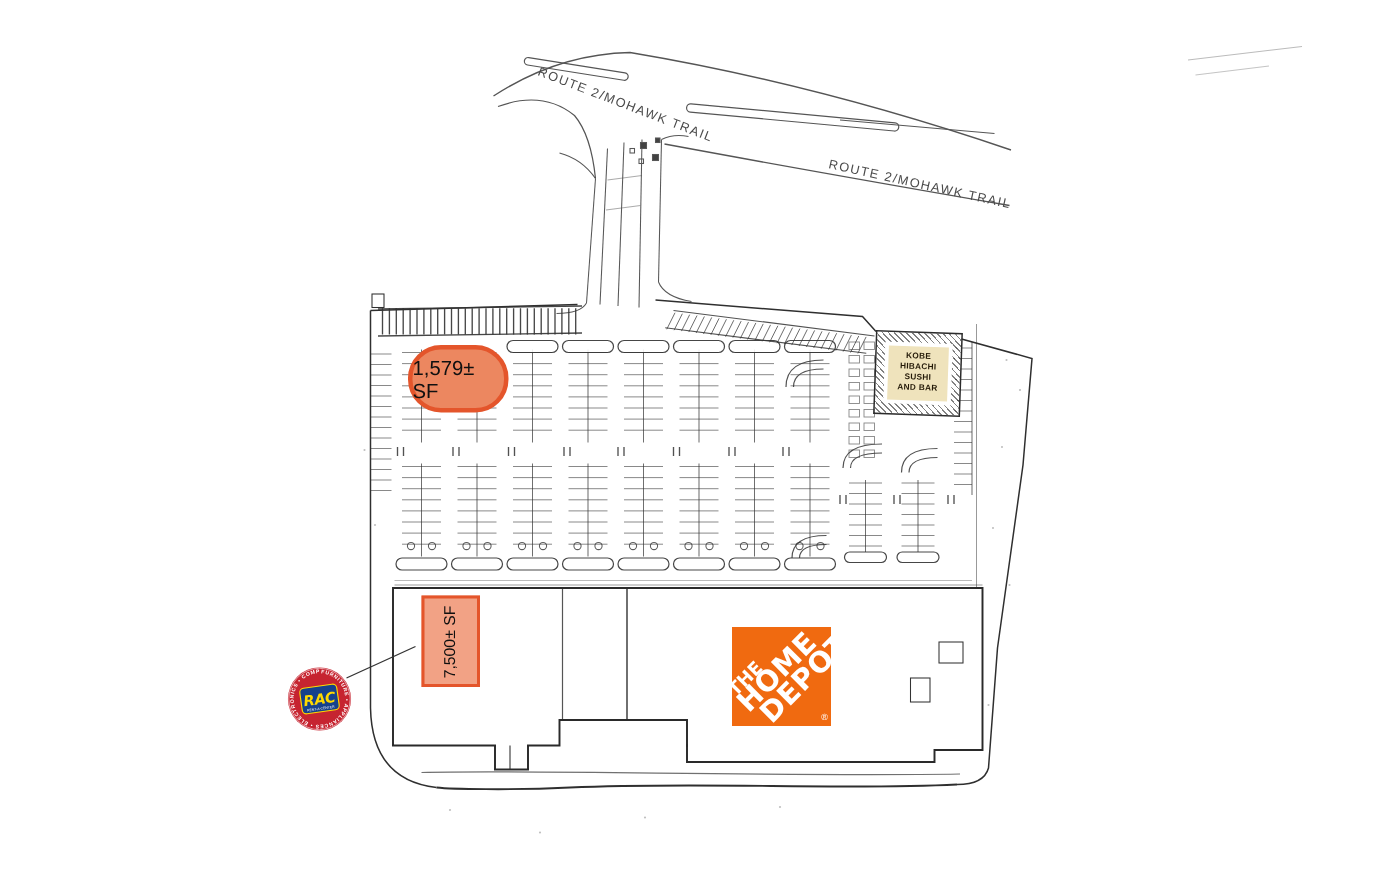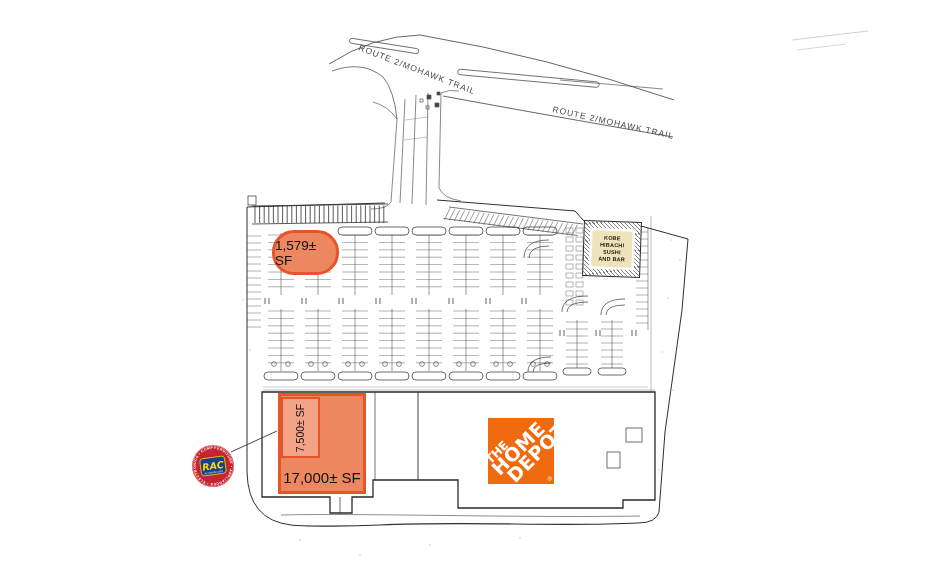--- a/index.html
+++ b/index.html
@@ -450,23 +450,20 @@
 
   <div class="overlay" id="kobe">
     <div id="kobe-label">
       <span>KOBE</span>
       <span>HIBACHI</span>
       <span>SUSHI</span>
       <span>AND BAR</span>
     </div>
   </div>
 
-  <div class="overlay parcel" id="parcel-17000">
-    <span class="lbl">17,000± SF</span>
-  </div>
   <div class="overlay parcel" id="parcel-7500">
     <span class="lbl">7,500± SF</span>
   </div>
   <div class="overlay parcel" id="parcel-1579">
     <span class="lbl">1,579± SF</span>
   </div>
 
   <div class="overlay" id="hd-logo">
     <div id="hd-rot">
       <span class="t1">THE</span>

